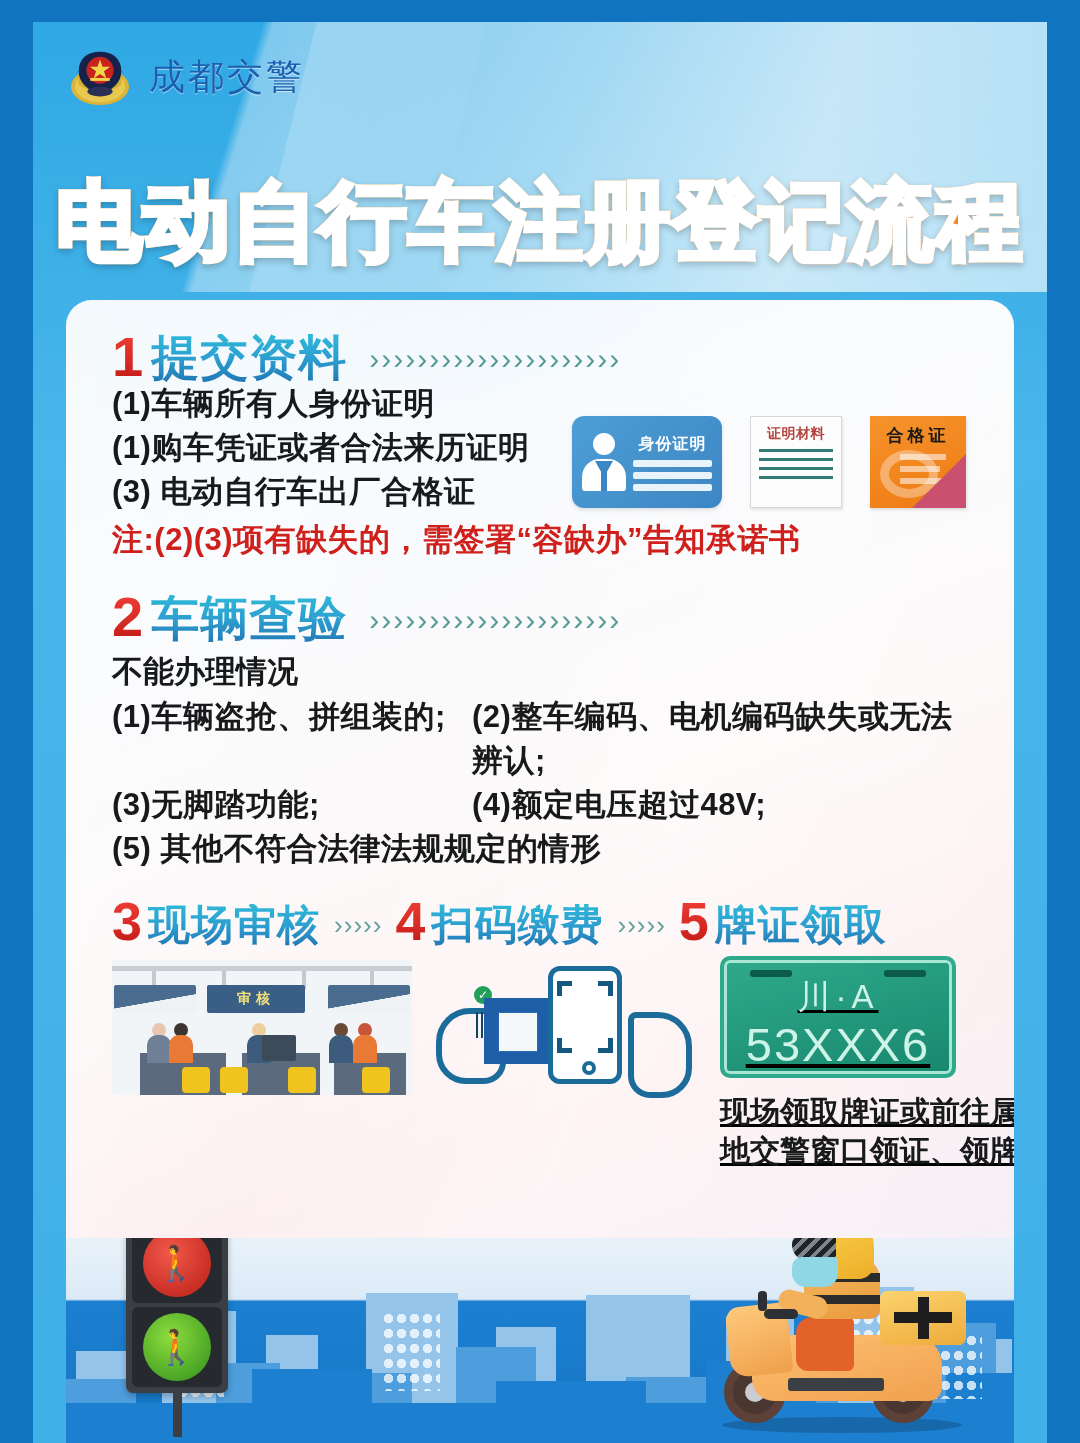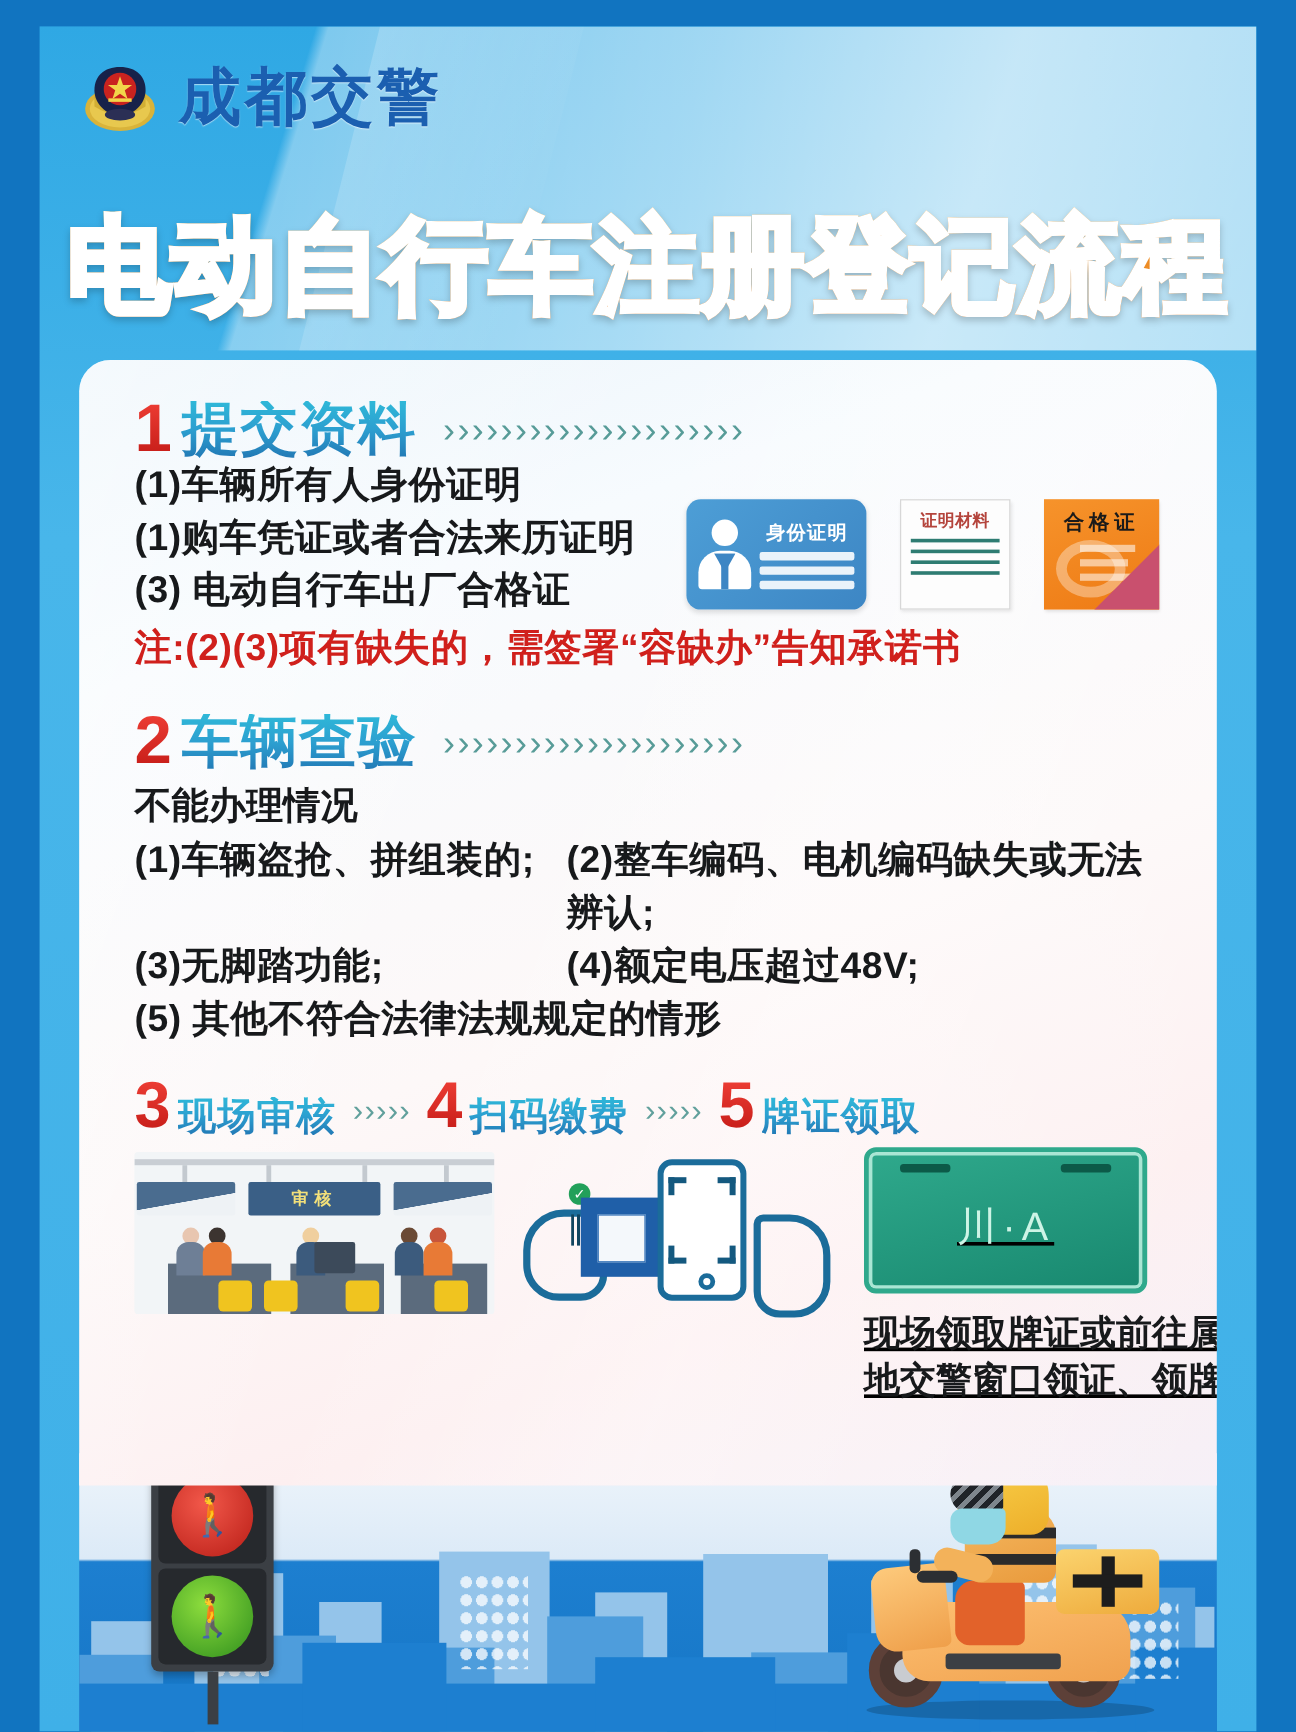--- a/index.html
+++ b/index.html
@@ -29,21 +29,21 @@
   .wedge2 {
     position:absolute; top:0; left:250px; width:170px; height:270px;
     background:linear-gradient(100deg, rgba(255,255,255,.18), rgba(255,255,255,.0));
     transform:skewX(-14deg);
   }
 
   
   #header { position:absolute; top:24px; left:36px; display:flex; align-items:center; gap:18px; z-index:6;}
   .badge { width:62px; height:62px; position:relative; }
   .org-name {
-    font-size:52px; font-weight:bold; color:#1b5fb0; letter-spacing:3px;
+    font-size:36px; font-weight:normal; color:#1b5fb0; letter-spacing:3px;
     text-shadow:0 1px 1px rgba(255,255,255,.6);
   }
 
   
   #title {
     position:absolute; top:142px; left:0; width:100%; text-align:center; z-index:6;
   }
   #title .t {
     display:inline-block;
     font-size:86px; font-weight:bold; letter-spacing:2px;
@@ -134,36 +134,36 @@
      border:9px solid rgba(255,255,255,.35); border-radius:50%;}
   .cert .l1,.cert .l2,.cert .l3{ position:absolute; left:30px; height:6px; background:rgba(255,255,255,.55); }
   .cert .l1{ top:38px; width:46px;} .cert .l2{ top:50px; width:40px;} .cert .l3{ top:62px; width:48px;}
   .cert .corner{ position:absolute; right:-2px; bottom:-2px; width:58px;height:58px;
      background:linear-gradient(135deg,#d5d7da 46%, #c9506e 47%); clip-path:polygon(100% 0,100% 100%,0 100%);}
 
   
   .steps345 { display:flex; align-items:flex-end; margin-top:26px; gap:0;}
   .s345 { display:flex; align-items:flex-end; gap:6px; }
   .s345 .step-num{ font-size:54px; }
-  .s345 .step-label{ font-size:32px; }
+  .s345 .step-label{ font-size:42px; }
   .chev-sm { display:flex; gap:1px; padding:0 14px 8px; }
   .chev-sm span{ color:#3b8b86; font-size:26px; opacity:.8; line-height:1;}
 
   
   .illus { display:flex; margin-top:14px; align-items:flex-start; position:relative; }
 
   
   .counter { width:300px; height:135px; position:relative; background:#f2f5f7; border-radius:3px; overflow:hidden;}
   .counter .ceil { position:absolute; top:6px; left:0; width:100%; height:5px; background:#c9ced4;}
   .counter .drop { position:absolute; top:11px; width:4px; height:18px; background:#c3c9cf;}
   .counter .sign {
     position:absolute; top:25px; height:28px; background:#3c5b7d; border-radius:2px;
     display:flex; align-items:center; justify-content:center;
   }
-  .counter .sign.main { left:95px; width:110px; background:#3a5f86;}
+  .counter .sign.main { left:95px; width:98px; background:#3a5f86;}
   .counter .sign.main span{ color:#f3e07a; font-size:14px; font-weight:bold; letter-spacing:5px;}
   .counter .sign.side { width:82px; background:linear-gradient(170deg,#4a6c8f 55%,#eef2f5 56%); }
   .counter .sign.side.l { left:2px;} .counter .sign.side.r { right:2px;}
   .counter .desk { position:absolute; bottom:0; height:42px; background:#5b6b7d; }
   .counter .d1{left:28px;width:86px;} .counter .d2{left:130px;width:78px;} .counter .d3{left:222px;width:72px;}
   .counter .ppl { position:absolute; bottom:32px; width:26px; height:40px;}
   .counter .ppl .h{ position:absolute; top:0; left:6px; width:14px;height:14px;border-radius:50%;}
   .counter .ppl .b{ position:absolute; bottom:0; left:1px; width:24px;height:28px;border-radius:10px 10px 0 0;}
   .counter .chair{ position:absolute; bottom:2px; width:28px;height:26px;background:#f0c41f;border-radius:4px;}
   .counter .mon{ position:absolute; bottom:34px; left:150px; width:34px;height:26px;background:#3c4a5a;border-radius:2px;}
@@ -491,20 +491,21 @@
               <div class="home"></div>
             </div>
             <div class="hand-r"></div>
           </div>
 
           <div class="plate-wrap">
             <div class="plate">
               <div class="slot l"></div>
                 <div class="slot r"></div>
               <div class="ln1">川·A</div>
+              <div class="ln2">53XXX6</div>
             </div>
             <div class="plate-note">现场领取牌证或前往属地交警窗口领证、领牌</div>
           </div>
 
         </div>
 
       </div>
     </div>
 
     <div id="bottom">

